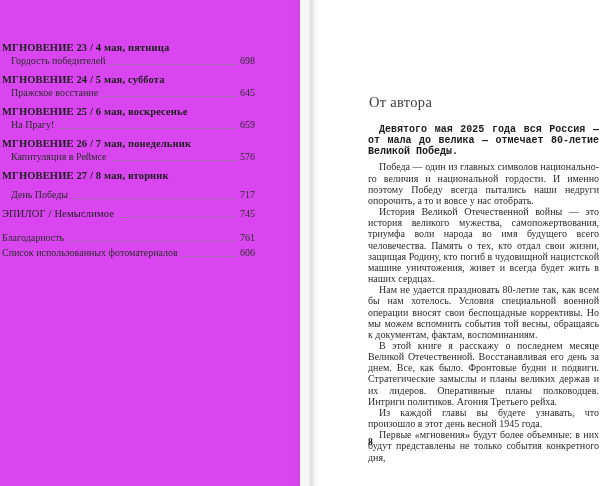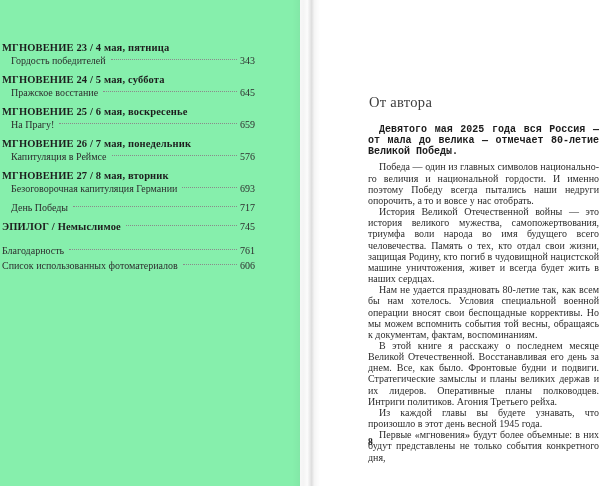--- a/index.html
+++ b/index.html
@@ -11,57 +11,57 @@
   }
   .book {
     position: relative;
     width: 600px; height: 486px;
     background: #ffffff;
   }
   
   .page-left {
     position: absolute; left: 0; top: 0;
     width: 300px; height: 486px;
-    background: #86efac;
+    background: #d946ef;
   }
   .toc {
     position: absolute; left: 2px; top: 41px;
     width: 253px;
     color: #2d2d2d;
   }
   .toc-group { margin-bottom: 6px; }
   .toc-title {
     font-weight: bold;
     font-size: 10.5px;
     line-height: 13px;
     color: #1d1d1d;
     letter-spacing: 0.15px;
     white-space: nowrap;
   }
   .toc-row {
     display: flex;
-    align-items: center;
+    align-items: flex-end;
     font-size: 10px;
     line-height: 13px;
     color: #2d2d2d;
     white-space: nowrap;
   }
   .toc-sub { padding-left: 9px; }
   .dots {
     flex: 1;
     border-bottom: 1px dotted #8a8a8a;
     margin: 0 3px 2px 5px;
     min-width: 8px;
   }
   .row-epilog {
     margin-top: 2px;
     margin-bottom: 11px;
   }
   .row-epilog .label {
-    font-weight: bold;
+    font-weight: normal;
     font-size: 10.5px;
     letter-spacing: 0.15px;
     color: #1d1d1d;
   }
   .row-extra { margin-bottom: 2px; }
   
   .gutter {
     position: absolute; left: 292px; top: 0;
     width: 28px; height: 486px;
     background: linear-gradient(to right,
@@ -116,21 +116,21 @@
 <div class="book">
 
   <div class="page-left">
     <div class="toc">
 
       <div class="toc-group">
         <div class="toc-title">МГНОВЕНИЕ 23 / 4 мая, пятница</div>
         <div class="toc-row">
           <span class="toc-sub">Гордость победителей</span>
           <span class="dots"></span>
-          <span class="toc-page">343</span>
+          <span class="toc-page">698</span>
         </div>
       </div>
 
       <div class="toc-group">
         <div class="toc-title">МГНОВЕНИЕ 24 / 5 мая, суббота</div>
         <div class="toc-row">
           <span class="toc-sub">Пражское восстание</span>
           <span class="dots"></span>
           <span class="toc-page">645</span>
         </div>
@@ -149,25 +149,20 @@
         <div class="toc-title">МГНОВЕНИЕ 26 / 7 мая, понедельник</div>
         <div class="toc-row">
           <span class="toc-sub">Капитуляция в Реймсе</span>
           <span class="dots"></span>
           <span class="toc-page">576</span>
         </div>
       </div>
 
       <div class="toc-group">
         <div class="toc-title">МГНОВЕНИЕ 27 / 8 мая, вторник</div>
-        <div class="toc-row">
-          <span class="toc-sub">Безоговорочная капитуляция Германии</span>
-          <span class="dots"></span>
-          <span class="toc-page">693</span>
-        </div>
       </div>
 
       <div class="toc-group">
         <div class="toc-row">
           <span class="toc-sub">День Победы</span>
           <span class="dots"></span>
           <span class="toc-page">717</span>
         </div>
       </div>
 

